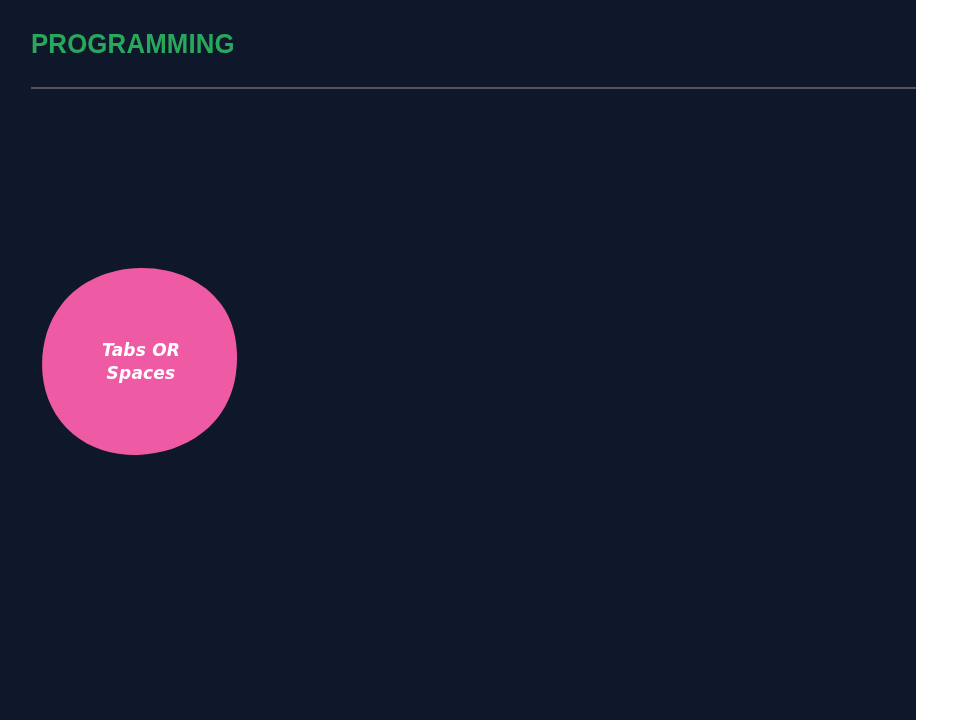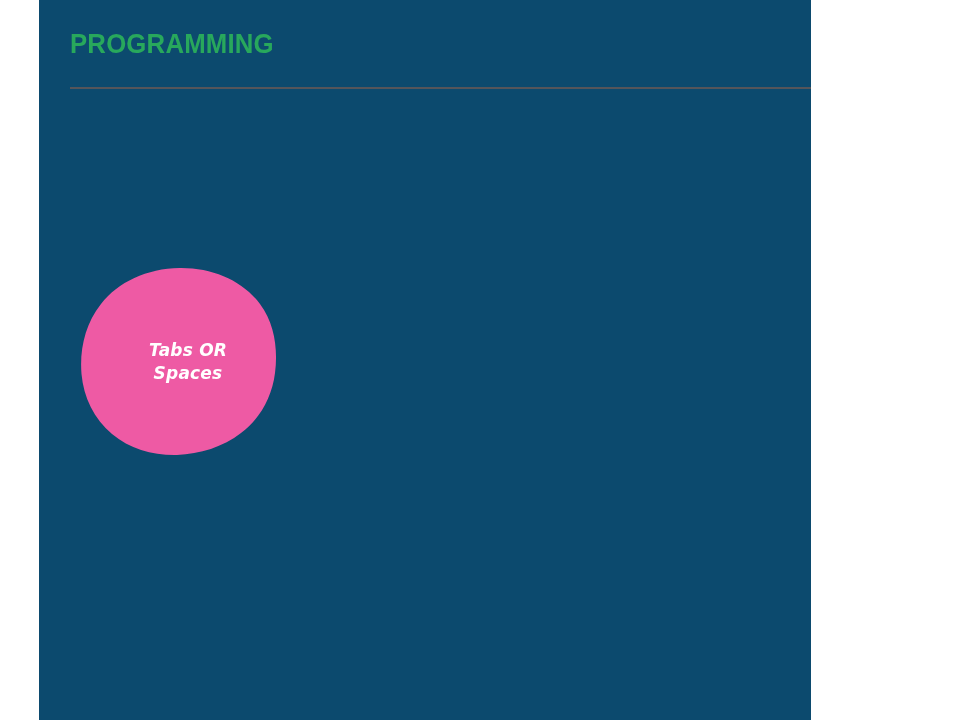--- a/index.html
+++ b/index.html
@@ -7,25 +7,24 @@
     margin: 0;
     padding: 0;
     background: #ffffff;
   }
   body {
     font-family: "Liberation Sans", "DejaVu Sans", sans-serif;
   }
 
   .slide {
     position: relative;
-    width: 772px;
+    width: 916px;
     height: 720px;
-    background: #0c4a6e;
+    background: #0f172a;
     overflow: hidden;
-    margin-left: 39px;
   }
 
   
   .slide-title {
     position: absolute;
     left: 31px;
     top: 27px;
     font-family: "Liberation Sans", "DejaVu Sans", sans-serif;
     font-size: 28px;
     font-weight: 700;
@@ -59,21 +58,21 @@
   .blob-shape {
     position: absolute;
     inset: 0;
     width: 100%;
     height: 100%;
     display: block;
   }
 
   .blob-label {
     position: absolute;
-    left: 8px;
+    left: 0;
     top: 0;
     width: 100%;
     height: 100%;
     display: flex;
     flex-direction: column;
     align-items: center;
     justify-content: center;
     padding-left: 3px;
     box-sizing: border-box;
     pointer-events: none;

